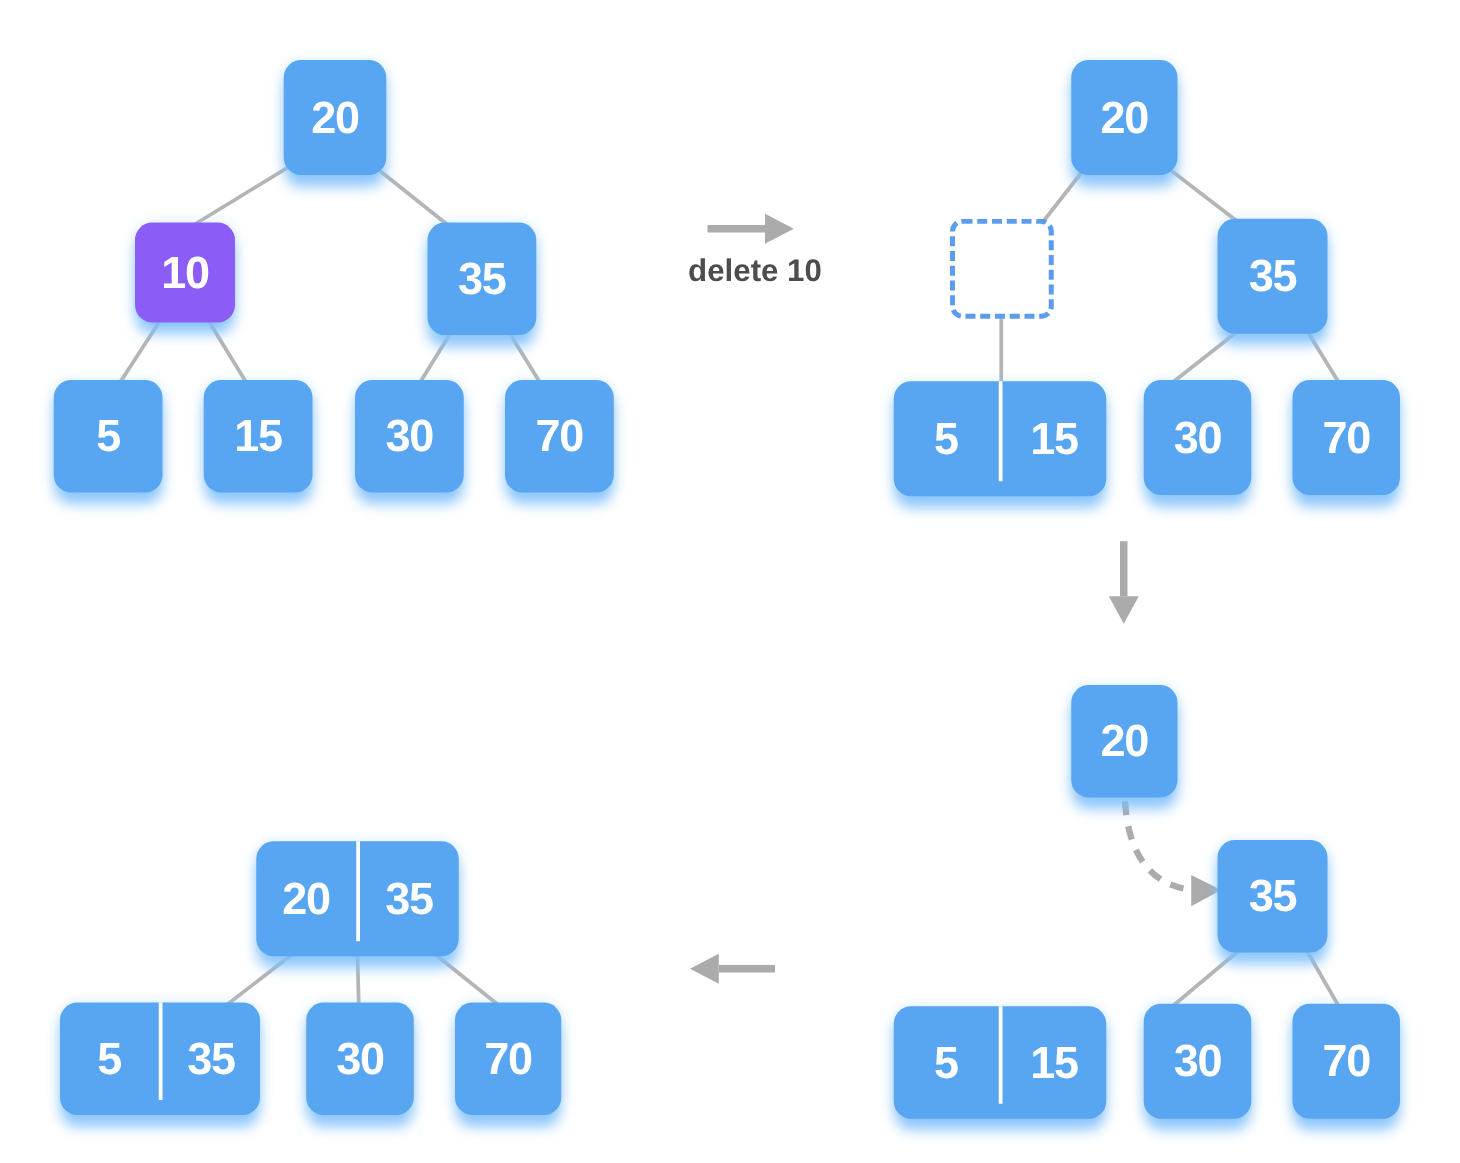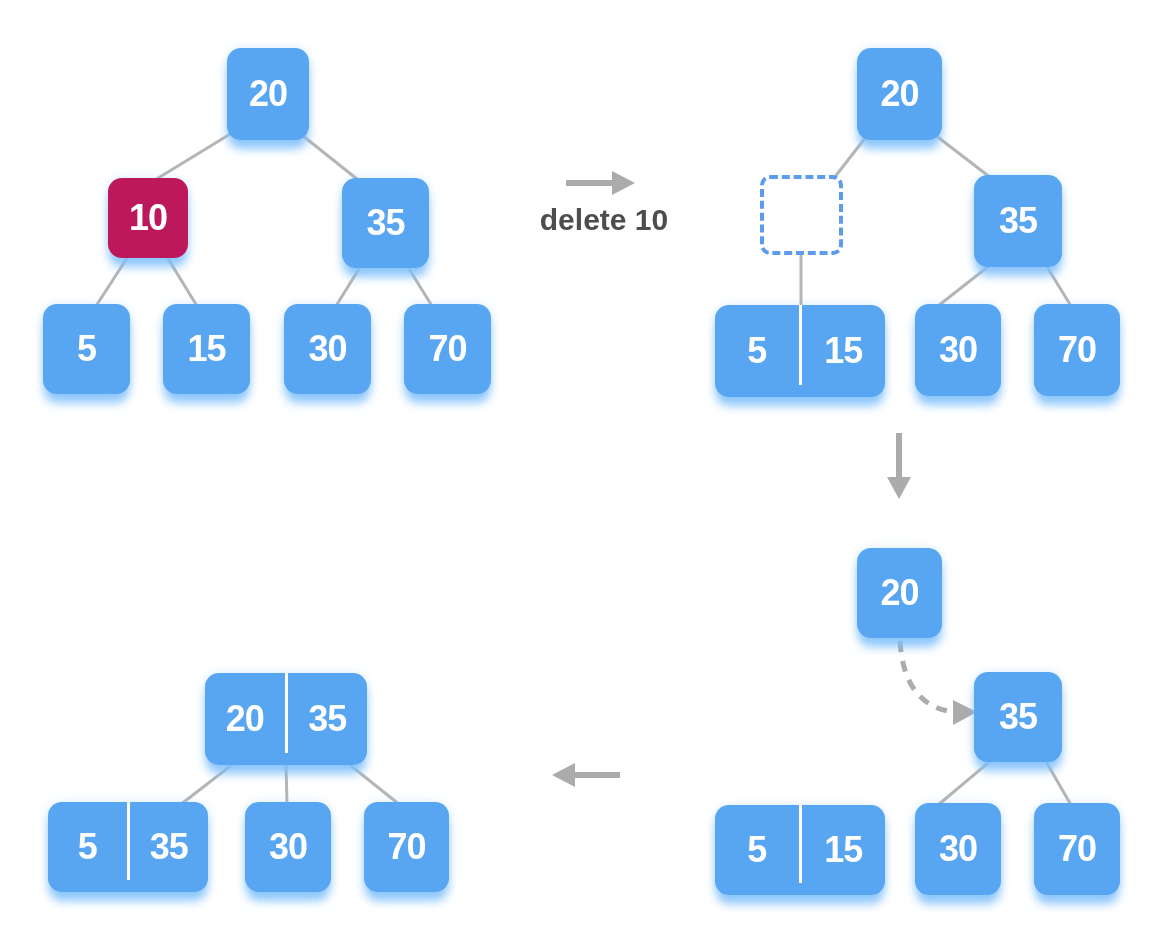--- a/index.html
+++ b/index.html
@@ -18,21 +18,21 @@
     color:#ffffff;
     font-weight:bold;
     font-size:36px;
     letter-spacing:-1px;
     display:flex;
     align-items:center;
     justify-content:center;
     box-shadow:0 10px 10px -1px rgba(125,190,250,0.85), 0 0 9px rgba(140,200,250,0.35);
     z-index:2;
   }
-  .node.purple{background:#be185d;}
+  .node.purple{background:#8b5cf6;}
   .node .cell{
     flex:1;
     display:flex;
     align-items:center;
     justify-content:center;
   }
   .node .divider{
     width:3px;
     background:#ffffff;
     align-self:flex-start;
@@ -42,21 +42,21 @@
     position:absolute;
     border:4px dashed #5C9CEF;
     border-radius:10px;
     background:transparent;
     z-index:2;
   }
   .delete-label{
     position:absolute;
     left:524px;top:203px;width:160px;
     text-align:center;
-    font-size:30px;
+    font-size:25px;
     font-weight:bold;
     color:#4D4D4D;
     z-index:3;
   }
 </style>
 </head>
 <body>
 
 <div class="canvas">
 

